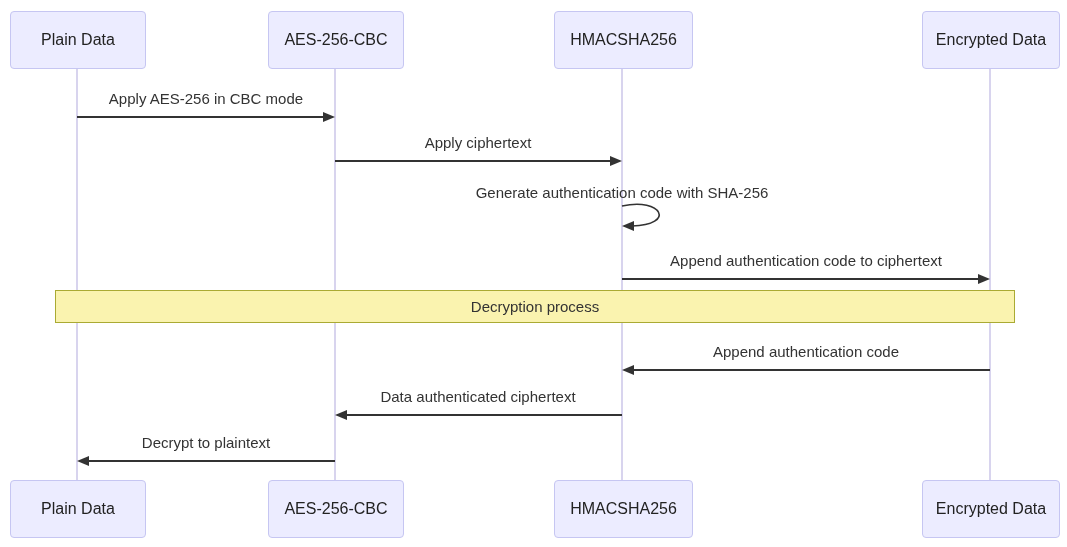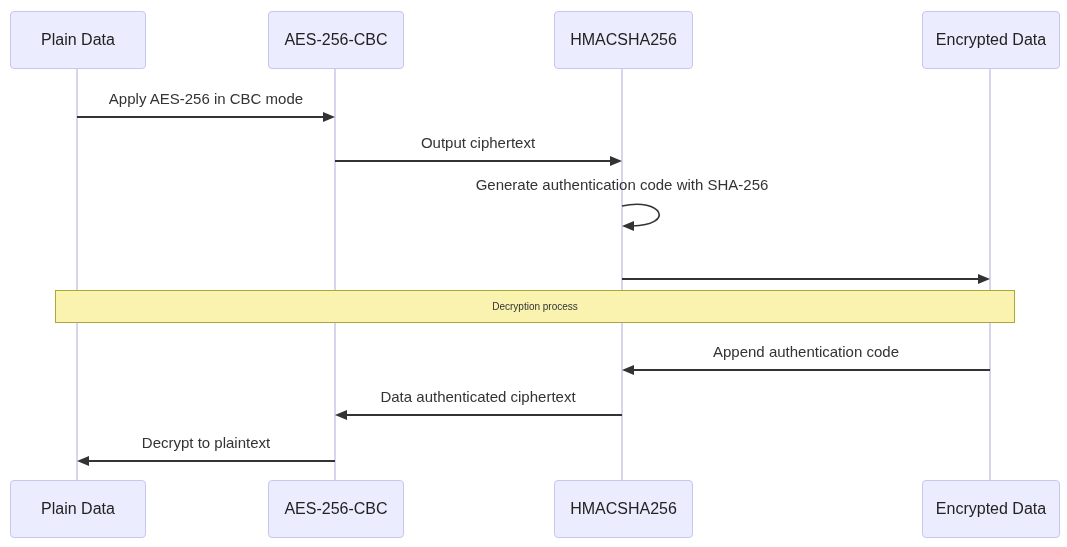--- a/index.html
+++ b/index.html
@@ -66,21 +66,21 @@
     position: absolute;
     left: 55px;
     top: 290px;
     width: 958px;
     height: 31px;
     background: #FAF3AF;
     border: 1px solid #AAAA33;
     display: flex;
     align-items: center;
     justify-content: center;
-    font-size: 10px;
+    font-size: 15px;
     color: #333333;
   }
   .selfloop {
     position: absolute;
     left: 620px;
     top: 201px;
   }
 </style>
 </head>
 <body>
@@ -94,30 +94,31 @@
 
   <div class="actor-box" style="left:10px;  top:11px; width:134px">Plain Data</div>
   <div class="actor-box" style="left:268px; top:11px; width:134px">AES-256-CBC</div>
   <div class="actor-box" style="left:554px; top:11px; width:137px">HMACSHA256</div>
   <div class="actor-box" style="left:922px; top:11px; width:136px">Encrypted Data</div>
 
   <div class="msg-label" style="left:206px; top:90px">Apply AES-256 in CBC mode</div>
   <div class="msg-line" style="left:77px; top:116px; width:248px"></div>
   <div class="arrow-right" style="left:323px; top:112px"></div>
 
-  <div class="msg-label" style="left:478px; top:134px">Output ciphertext</div>
+  <div class="msg-label" style="left:478px; top:134px">Apply ciphertext</div>
   <div class="msg-line" style="left:335px; top:160px; width:276px"></div>
   <div class="arrow-right" style="left:610px; top:156px"></div>
 
-  <div class="msg-label" style="left:622px; top:176px">Generate authentication code with SHA-256</div>
+  <div class="msg-label" style="left:622px; top:184px">Generate authentication code with SHA-256</div>
   <svg class="selfloop" width="54" height="32" viewBox="0 0 54 32">
     <path d="M 2 5 C 42 -4 56 24 12 25" fill="none" stroke="#333333" stroke-width="1.6"></path>
     <polygon points="2,25 14,20 14,30" fill="#333333"></polygon>
   </svg>
 
+  <div class="msg-label" style="left:806px; top:252px">Append authentication code to ciphertext</div>
   <div class="msg-line" style="left:622px; top:278px; width:357px"></div>
   <div class="arrow-right" style="left:978px; top:274px"></div>
 
   <div class="band">
     <span>Decryption process</span>
   </div>
 
   <div class="msg-label" style="left:806px; top:343px">Append authentication code</div>
   <div class="msg-line" style="left:633px; top:369px; width:357px"></div>
   <div class="arrow-left" style="left:622px; top:365px"></div>

